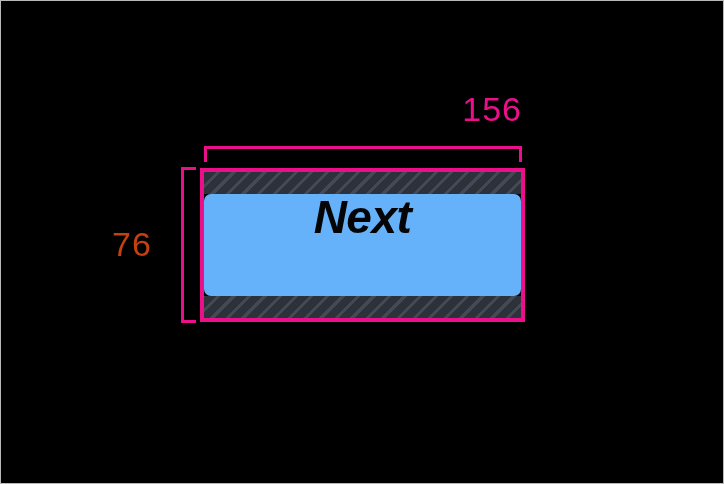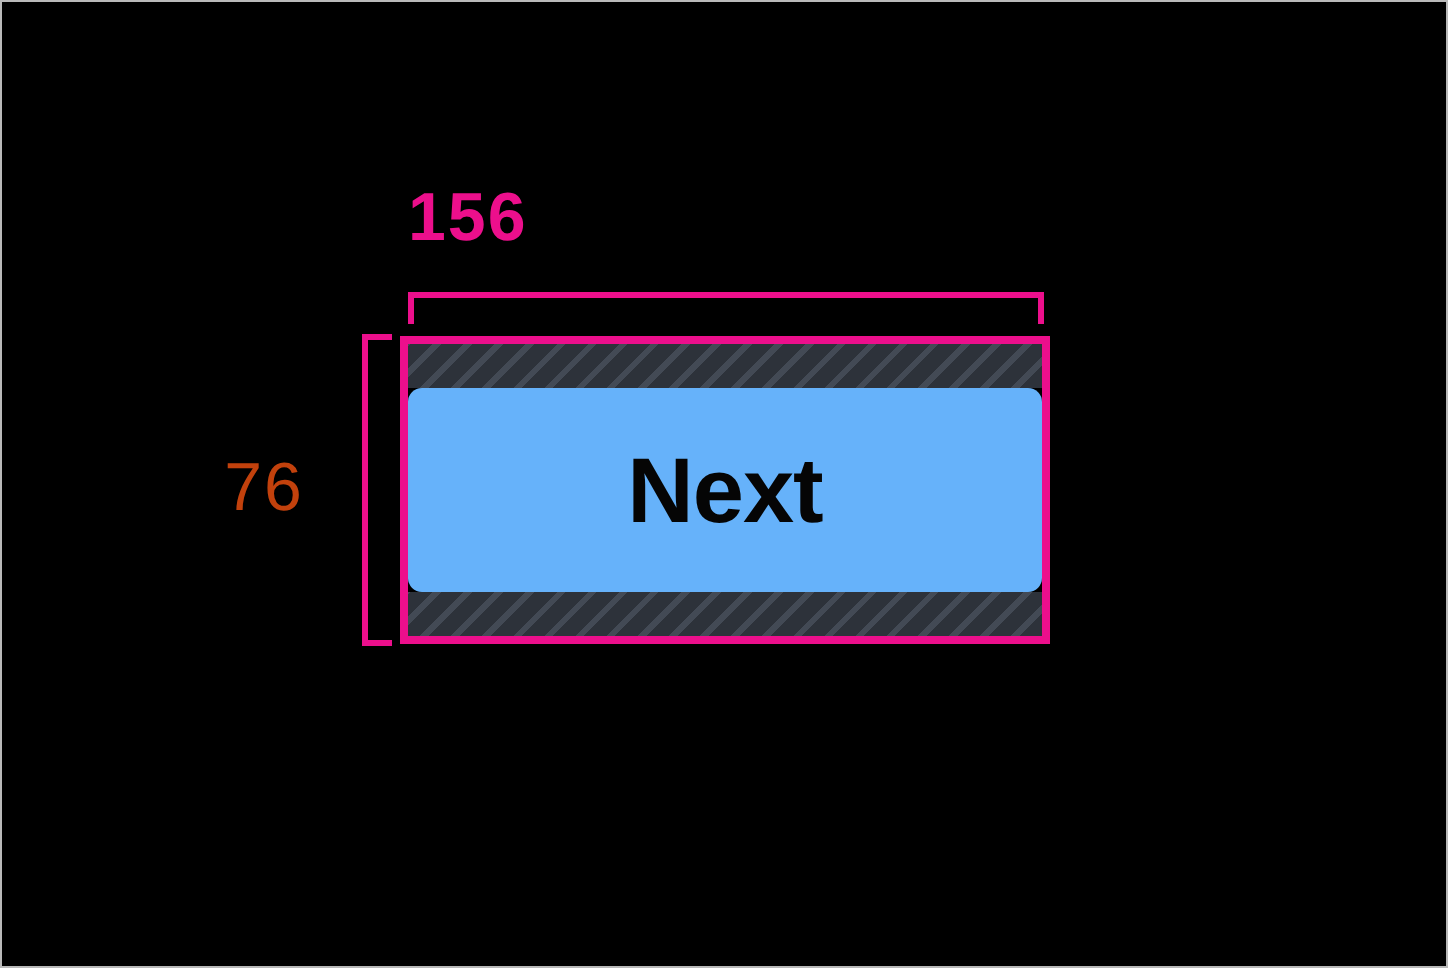--- a/index.html
+++ b/index.html
@@ -78,24 +78,24 @@
   }
   .hatch-band.top    { height: 22px; }
   .hatch-band.bottom { height: 22px; }
 
   
   .button-surface {
     flex: 1 1 auto;
     background: #66b2fa;
     border-radius: 7px;
     display: flex;
-    align-items: center;
     justify-content: center;
     position: relative;
     margin: 0;
+    font-style: italic;
   }
   .button-label {
     color: #050505;
     font-family: "Liberation Sans", sans-serif;
     font-size: 46px;
     font-weight: bold;
     letter-spacing: -0.5px;
     line-height: 1;
     user-select: none;
   }
@@ -124,25 +124,25 @@
     background: #ec0f8c;
   }
   .dim-width .cap.left  { left: 0; }
   .dim-width .cap.right { right: 0; }
 
   .dim-width-label {
     position: absolute;
     left: 203px;
     top: 91px;
     width: 318px;
-    text-align: left;
+    text-align: right;
     color: #ec0f8c;
     font-family: "Liberation Sans", sans-serif;
     font-size: 34px;
-    font-weight: bold;
+    font-weight: normal;
     letter-spacing: 1px;
     line-height: 1;
     user-select: none;
   }
 
   
   .dim-height {
     position: absolute;
     left: 180px;
     top: 166px;

